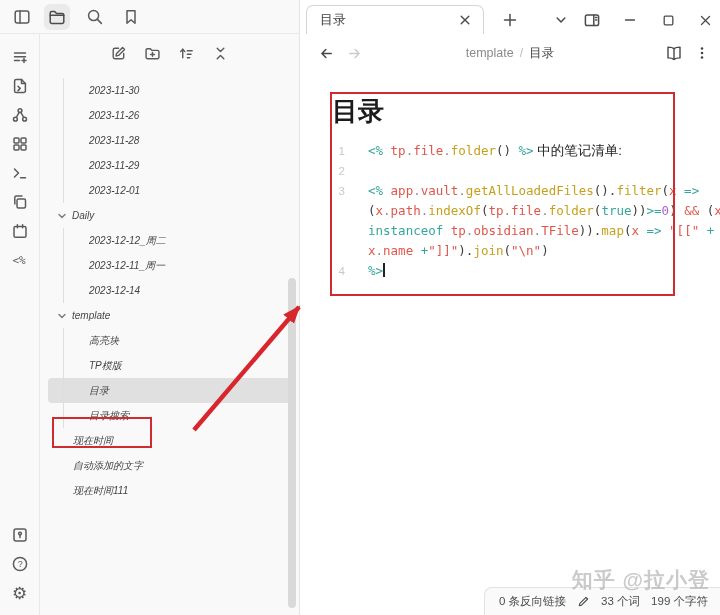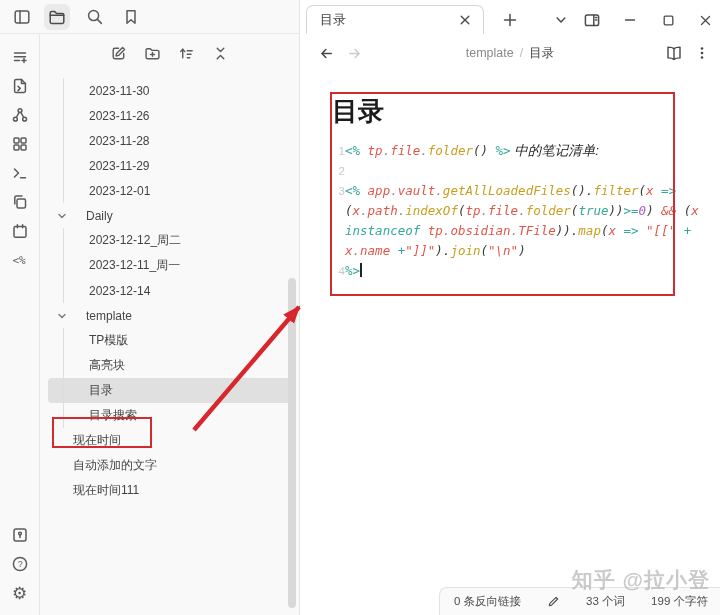--- a/index.html
+++ b/index.html
@@ -9,24 +9,24 @@
   
   .left{position:absolute;left:0;top:0;width:300px;height:615px;background:#f9f9f9;border-right:1px solid #e5e5e5;box-sizing:border-box;}
   .left-header{position:absolute;left:0;top:0;width:300px;height:34px;border-bottom:1px solid #e8e8e8;box-sizing:border-box;}
   .icon-btn{position:absolute;width:26px;height:26px;display:flex;align-items:center;justify-content:center;border-radius:6px;}
   .icon-btn.active{background:#eaeaea;}
   .ribbon{position:absolute;left:0;top:34px;bottom:0;width:40px;border-right:1px solid #e8e8e8;box-sizing:border-box;display:flex;flex-direction:column;align-items:center;padding:14px 0 13px 0;gap:11px;}
   .ribbon .spacer{flex:1;}
   .ricon{width:18px;height:18px;display:flex;align-items:center;justify-content:center;color:#5b5b5b;}
   .explorer{position:absolute;left:40px;top:34px;right:0;bottom:0;}
   .explorer-actions{height:38px;display:flex;align-items:center;justify-content:center;gap:16px;}
-  .tree{position:absolute;left:0;top:44px;right:0;bottom:0;font-size:12px;color:#434343;}
+  .tree{position:absolute;left:0;top:44px;right:0;bottom:0;font-size:10px;color:#434343;font-style:italic;}
   .tree-row{position:relative;height:25px;display:flex;align-items:center;margin:0 8px;border-radius:4px;}
   .tree-row.selected{background:#e0e0e0;}
-  .tree-row.is-folder{padding-left:9px;gap:19px;color:#474747;}
+  .tree-row.is-folder{padding-left:9px;gap:5px;color:#474747;}
   .tree-row.ind0{padding-left:25px;}
   .tree-row.ind1{padding-left:41px;}
   .tree-row.ind1::before{content:"";position:absolute;left:15px;top:0;bottom:0;width:1px;background:#dedede;}
   .tree-row.is-folder{padding-left:9px;}
   .chev{display:flex;align-items:center;}
   .scroll-thumb{position:absolute;left:288px;top:278px;width:8px;height:330px;background:#d9d9d9;border-radius:5px;}
 
   
   .right{position:absolute;left:300px;top:0;width:420px;height:615px;background:#fff;}
   .tab{position:absolute;left:6px;top:5px;width:178px;height:29px;background:#fff;border:1px solid #d5d5d5;border-bottom:none;border-radius:7px 7px 0 0;display:flex;align-items:center;padding:0 9px 0 13px;box-sizing:border-box;font-size:13px;color:#3e3e3e;}
@@ -37,31 +37,31 @@
   .breadcrumb{position:absolute;left:0;right:0;top:0;height:34px;display:flex;align-items:center;justify-content:center;gap:6px;font-size:12.5px;}
   .bc-folder{color:#8a8a8a;}
   .bc-sep{color:#bcbcbc;}
   .bc-file{color:#474747;}
 
   .note{position:absolute;left:0;top:72px;right:0;bottom:30px;}
   .note-title{margin:22px 0 0 32px;font-size:26px;font-weight:700;color:#1b1b1b;}
   .code{margin-top:12px;font-family:"DejaVu Sans Mono",monospace;font-size:12.5px;line-height:20px;}
   .code-line{display:flex;}
   .gutter{flex:0 0 45px;text-align:right;color:#c8c8c8;font-size:11.5px;font-family:"Liberation Sans",sans-serif;}
-  .code-body{white-space:pre;font-style:italic;}
+  .code-body{margin-left:23px;white-space:pre;}
   .tk-teal{color:#35a79b}
   .tk-red{color:#e0564a}
   .tk-gold{color:#c79f1b}
   .tk-gray{color:#8c8c8c}
   .tk-dark{color:#3c3c3c}
   .tk-purple{color:#af5fd0}
   .tk-text{color:#262626;font-family:"Liberation Sans",sans-serif;font-size:13.5px;}
   .caret{display:inline-block;width:1.5px;height:14px;background:#222;vertical-align:-2px;}
 
-  .statusbar{position:absolute;right:0;bottom:0;height:27px;display:flex;align-items:center;gap:26px;padding:0 12px 0 14px;background:rgba(250,250,250,.92);border:1px solid #e2e2e2;border-right:none;border-bottom:none;border-radius:8px 0 0 0;font-size:11.5px;color:#4d4d4d;z-index:40;}
+  .statusbar{position:absolute;right:0;bottom:0;height:27px;display:flex;align-items:center;gap:11px;padding:0 12px 0 14px;background:rgba(250,250,250,.92);border:1px solid #e2e2e2;border-right:none;border-bottom:none;border-radius:8px 0 0 0;font-size:11.5px;color:#4d4d4d;z-index:40;}
   .statusbar .sb-item{display:flex;align-items:center;gap:4px;}
   .watermark{position:absolute;right:10px;bottom:21px;font-size:21px;font-weight:700;letter-spacing:1px;color:#a8a8a8;opacity:.6;text-shadow:1px 1px 0 #fff;z-index:50;}
 
   
   .anno{position:absolute;border:2px solid #d02b30;box-sizing:border-box;pointer-events:none;z-index:60;}
   .anno-content{left:330px;top:92px;width:345px;height:204px;}
   .anno-tree{left:52px;top:417px;width:100px;height:31px;}
   .arrow-overlay{position:absolute;left:0;top:0;width:720px;height:615px;pointer-events:none;z-index:60;}
 </style>
 </head>
@@ -246,24 +246,24 @@
           </div>
           <div class="tree-row is-folder">
             <span class="chev">
               <svg width="10" height="10" viewBox="0 0 10 10" fill="none" stroke="#7a7a7a" stroke-width="1.4" stroke-linecap="round" stroke-linejoin="round">
                 <path d="M2 3.5 L5 6.5 L8 3.5"></path>
               </svg>
             </span>
             <span>template</span>
           </div>
           <div class="tree-row ind1">
+            <span>高亮块</span>
+          </div>
+          <div class="tree-row ind1">
             <span>TP模版</span>
-          </div>
-          <div class="tree-row ind1">
-            <span>高亮块</span>
           </div>
           <div class="tree-row ind1 selected">
             <span>目录</span>
           </div>
           <div class="tree-row ind1">
             <span>目录搜索</span>
           </div>
           <div class="tree-row ind0">
             <span>现在时间</span>
           </div>

